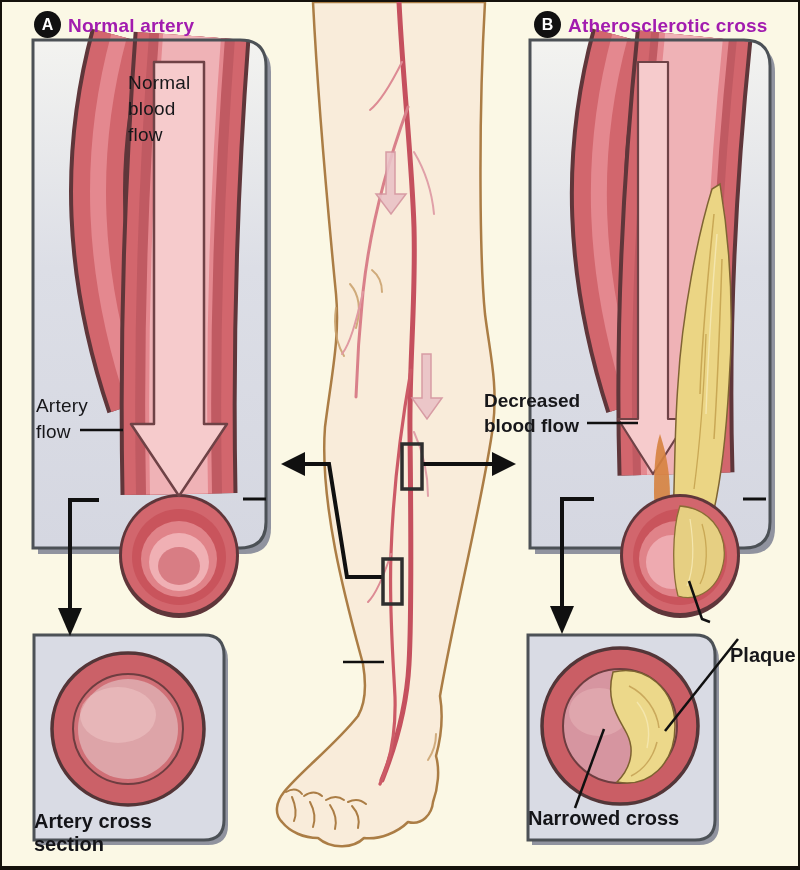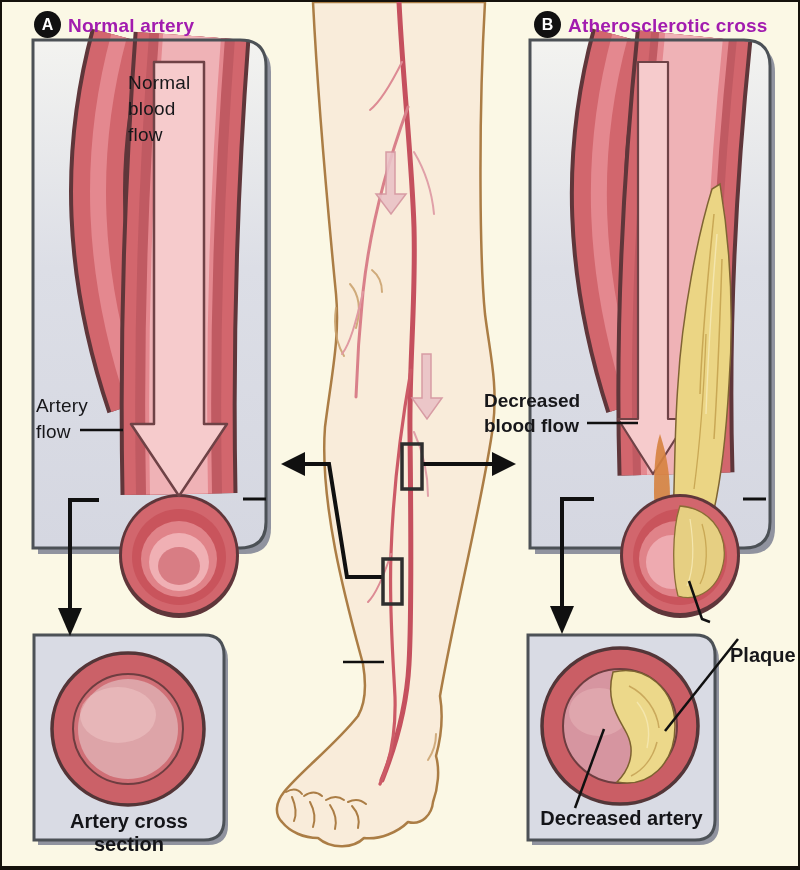--- a/index.html
+++ b/index.html
@@ -13,21 +13,21 @@
   .panel-art{position:absolute;pointer-events:none;}
   .lbl{position:absolute;color:#17171a;white-space:pre-line;}
   .lbl.reg{font-size:19px;line-height:26px;font-weight:400;letter-spacing:.2px;}
   .lbl.bold{font-weight:700;}
   .hdr{position:absolute;font-size:19px;font-weight:700;color:#a21caf;letter-spacing:.2px;}
   .badge{
     position:absolute;width:27px;height:27px;border-radius:50%;background:#111;
     color:#fff;font-size:16px;font-weight:700;display:flex;align-items:center;justify-content:center;
   }
   .caption{
-    position:absolute;font-size:20px;font-weight:700;color:#141418;text-align:center;
+    position:absolute;font-size:20px;font-weight:700;color:#141418;text-align:left;
   }
 </style>
 </head>
 <body>
 
 <div id="figure">
 
   <svg class="panel-art" style="left:25px;top:32px;" width="250" height="600" viewBox="0 0 250 600">
     <defs>
       <linearGradient id="gA" x1="0" y1="0" x2="0" y2="1">
@@ -233,15 +233,15 @@
 flow</div>
 
   <div class="lbl bold" style="left:482px;top:386px;font-size:19px;line-height:25px;">Decreased
 blood flow</div>
 
 
   <div class="lbl bold" style="left:728px;top:606px;font-size:20px;margin-top:36px;">Plaque</div>
 
   <div class="caption" style="left:32px;top:808px;width:190px;">Artery cross section</div>
 
-  <div class="caption" style="left:526px;top:805px;width:187px;">Decreased artery</div>
+  <div class="caption" style="left:526px;top:805px;width:187px;">Narrowed cross</div>
 
 </div>
 
 </body></html>

